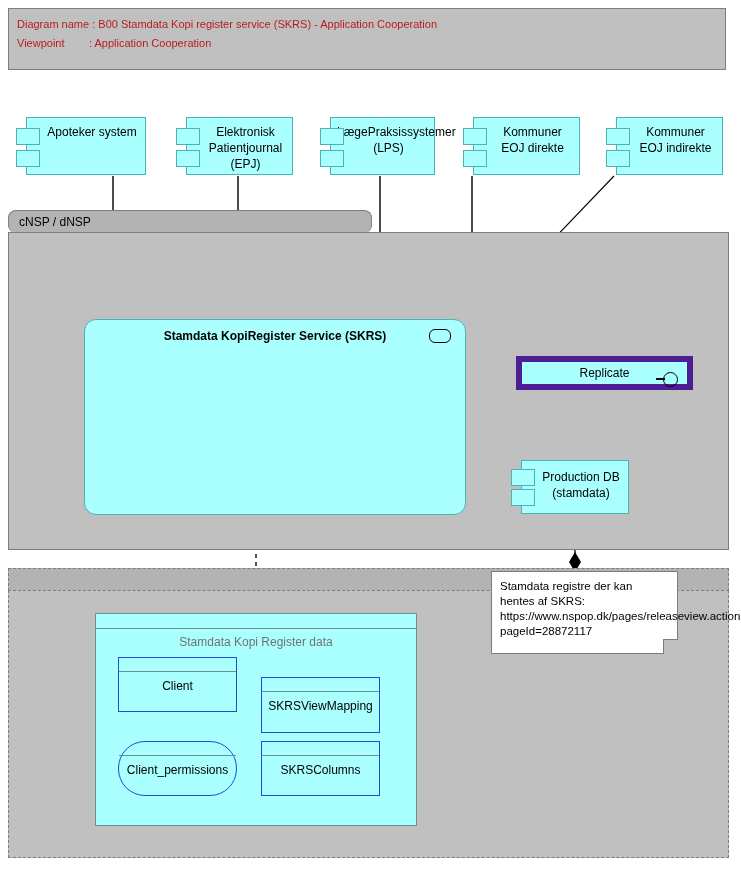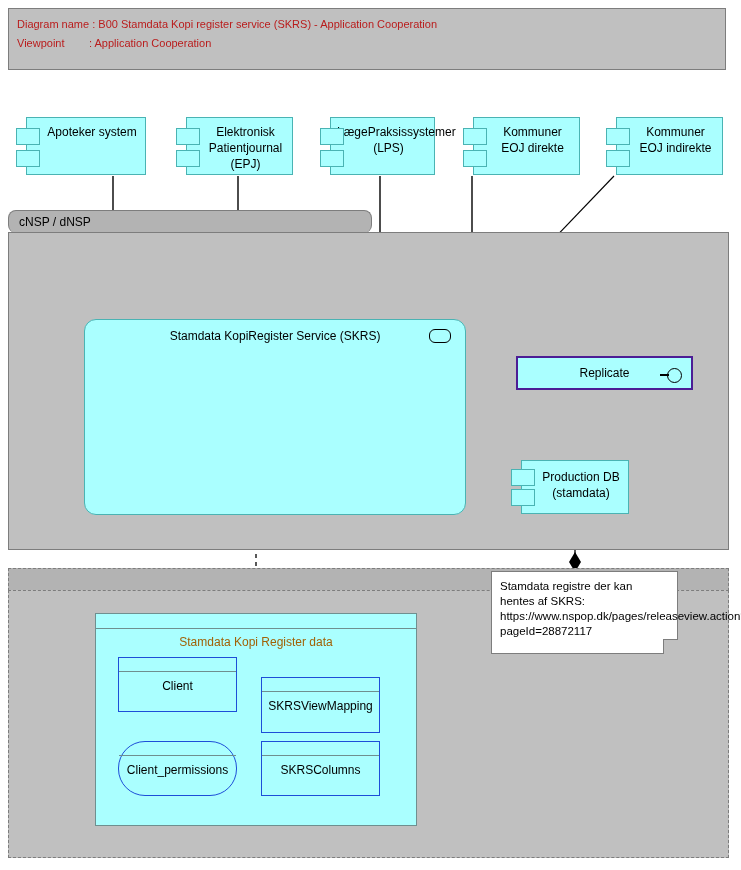--- a/index.html
+++ b/index.html
@@ -106,21 +106,21 @@
     position: absolute;
     width: 20px; height: 12px;
     border: 1.5px solid #000;
     border-radius: 6px;
     background: transparent;
   }
 
   
   .plain-box {
     background: #aaffff;
-    border: 2px solid #4c1d95;
+    border: 6px solid #4c1d95;
     font-size: 12px;
     color: #000;
     display: flex;
     align-items: center;
     justify-content: center;
     text-align: center;
   }
 
   
   .entity {
@@ -143,21 +143,21 @@
     background: #aaffff;
     border: 1px solid #6f8f8f;
   }
   #skr-data-strip {
     height: 14px;
     border-bottom: 1px solid #6f8f8f;
   }
   #skr-data-name {
     text-align: center;
     font-size: 12px;
-    color: #a16207;
+    color: #737373;
     padding-top: 6px;
   }
 
   
   #note {
     background: #ffffff;
     border: 1px solid #7d7d7d;
     font-size: 11.5px;
     color: #000;
     line-height: 15px;
@@ -266,21 +266,21 @@
     <span class="comp-tab t2" data-name="component-tab-icon"></span>
     <span class="comp-label" data-name="component-label">Kommuner EOJ direkte</span>
   </div>
 
   <div class="abs component" data-name="component-kommuner-eoj-indirekte" style="left:616px; top:117px; width:107px; height:58px;">
     <span class="comp-tab t1" data-name="component-tab-icon"></span>
     <span class="comp-tab t2" data-name="component-tab-icon"></span>
     <span class="comp-label" data-name="component-label">Kommuner EOJ indirekte</span>
   </div>
 
-  <div class="abs" id="skrs-box" data-name="service-skrs" style="left:84px; top:319px; width:382px; height:196px;">
+  <div class="abs" id="skrs-box" data-name="service-skrs" style="left:84px; top:319px; width:382px; height:196px;font-weight:bold;">
     <span data-name="service-skrs-label">Stamdata KopiRegister Service (SKRS)</span>
     <span class="iface-oval" data-name="provided-interface-oval-icon" style="right:14px; top:9px;"></span>
   </div>
 
   <div class="abs plain-box" data-name="service-replicate" style="left:516px; top:356px; width:177px; height:34px;">
     <span data-name="service-replicate-label">Replicate</span>
     <span class="lollipop-stem" data-name="lollipop-stem-icon" style="right:22px; top:16px;"></span>
     <span class="lollipop" data-name="lollipop-provided-interface-icon" style="right:9px; top:10px;"></span>
   </div>
 

